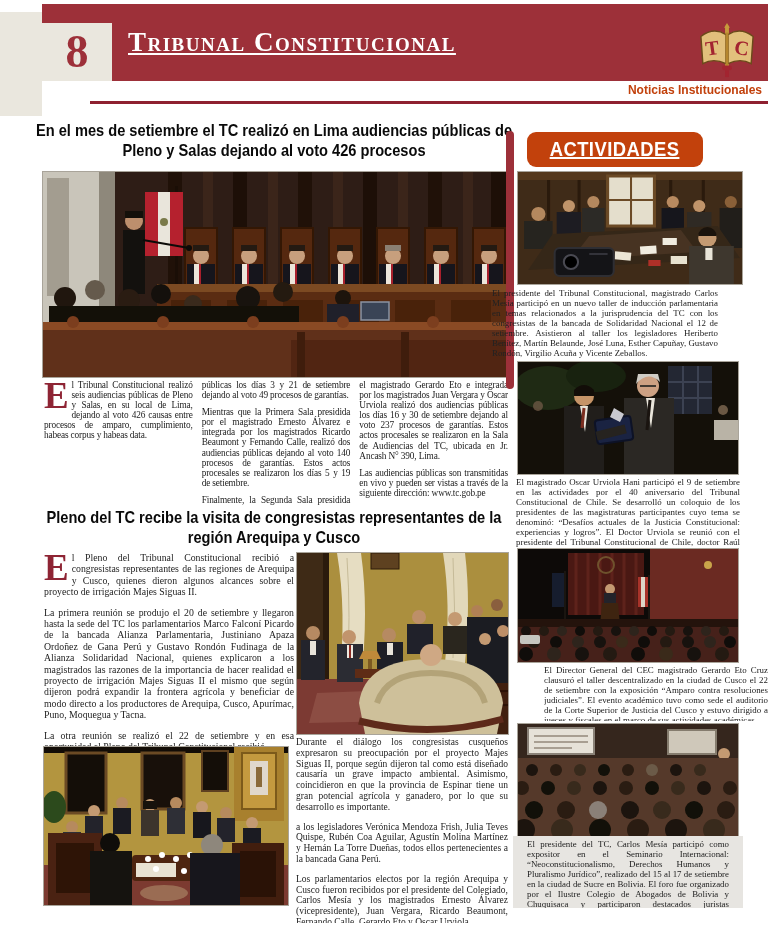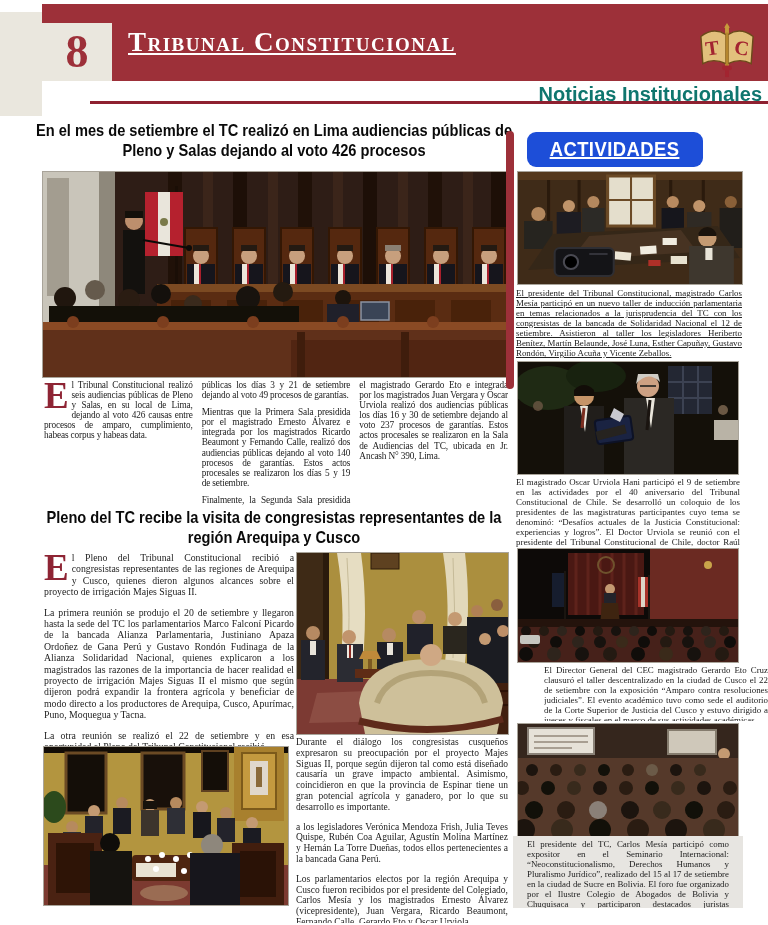--- a/index.html
+++ b/index.html
@@ -9,21 +9,21 @@
   
   .left-strip{left:0;top:12px;width:42px;height:104px;background:#eae7de;}
   .band{left:42px;top:4px;width:726px;height:77px;background:#9d3039;}
   .num-box{left:42px;top:23px;width:70px;height:58px;background:#eae7de;
            display:flex;align-items:center;justify-content:center;}
   .num-box span{font-size:46px;font-weight:bold;color:#9d3039;line-height:1;}
   .brand{left:128px;top:4px;height:77px;width:440px;display:flex;align-items:center;
          color:#fff;font-variant:small-caps;font-weight:bold;font-size:27px;letter-spacing:1.5px;text-decoration:underline;}
   .logo{left:698px;top:21px;width:58px;height:58px;}
   .section-label{right:6px;top:83px;font-family:"Liberation Sans",sans-serif;font-weight:bold;
-                 font-size:20px;color:#0f766e;}
+                 font-size:12px;color:#c2410c;}
   .rule{left:90px;top:101px;width:678px;height:3px;background:#8e2030;}
   
   .hl{left:-4px;width:556px;text-align:center;font-family:"Liberation Sans",sans-serif;
       font-weight:bold;color:#0a0a0a;font-size:17px;line-height:19.5px;}
   .hl .cond{display:block;transform:scaleX(0.86);}
   .hl .cond span{display:block;white-space:nowrap;}
   .hl1{top:121px;} .hl2{top:508px;}
   
   .photo{border:1px solid #a9a49a;background:#ddd;}
   .photo svg{display:block;width:100%;height:100%;}
@@ -38,26 +38,26 @@
   .body-text{font-size:9.8px;line-height:11.4px;text-align:justify;color:#1c1c1c;overflow:hidden;}
   .body-text p{margin:0 0 9px 0;}
   #a1cols{left:44px;top:380px;width:464px;height:128px;display:flex;gap:9px;
           font-size:9.3px;line-height:10.1px;letter-spacing:-0.15px;}
   #a1cols .col{flex:1;} #a1cols p{margin:0 0 7px 0;}
   #a2left{left:44px;top:552px;width:250px;height:212px;}
   #a2right{left:296px;top:737px;width:212px;height:186px;font-size:9.5px;line-height:10.8px;}
   .dropcap{float:left;font-size:37px;line-height:30px;font-weight:bold;color:#8e2434;margin:1px 3px 0 0;}
   
   .red-line{left:506px;top:131px;width:8px;height:258px;background:#9d3039;border-radius:4px;}
-  .activities{left:527px;top:132px;width:176px;height:35px;background:#1d4ed8;border-radius:9px;
+  .activities{left:527px;top:132px;width:176px;height:35px;background:#c2410c;border-radius:9px;
               display:flex;align-items:center;justify-content:center;}
   .activities span{color:#fff;font-family:"Liberation Sans",sans-serif;font-weight:bold;
                    font-size:20px;letter-spacing:0.5px;text-decoration:underline;transform:scaleX(0.92);}
   .caption{font-size:8.9px;line-height:10px;text-align:justify;color:#222;overflow:hidden;}
-  #cap1{left:516px;top:288px;width:226px;height:72px;text-decoration:underline;}
+  #cap1{left:492px;top:288px;width:226px;height:72px;}
   #cap2{left:516px;top:477px;width:224px;height:70px;}
   #cap3{left:544px;top:665px;width:224px;height:56px;}
   #cap4{left:513px;top:836px;width:230px;height:72px;background:#e7e5e1;padding:3px 14px;box-sizing:border-box;}
 </style>
 </head>
 <body>
 
 <div class="page">
 
   <div class="abs left-strip"></div>
@@ -194,20 +194,21 @@
     <div class="col">
       <p><span class="dropcap">E</span><span>l Tribunal Constitucional realizó seis audiencias públicas de Pleno y Salas, en su local de Lima, dejando al voto 426 causas entre procesos de amparo, cumplimiento, habeas corpus y habeas data.</span></p>
     </div>
     <div class="col">
       <p>públicas los días 3 y 21 de setiembre dejando al voto 49 procesos de garantías.</p>
       <p>Mientras que la Primera Sala presidida por el magistrado Ernesto Álvarez e integrada por los magistrados Ricardo Beaumont y Fernando Calle, realizó dos audiencias públicas dejando al voto 140 procesos de garantías. Estos actos procesales se realizaron los días 5 y 19 de setiembre.</p>
       <p>Finalmente, la Segunda Sala presidida por</p>
     </div>
     <div class="col">
       <p>el magistrado Gerardo Eto e integrada por los magistrados Juan Vergara y Oscar Urviola realizó dos audiencias públicas los días 16 y 30 de setiembre dejando al voto 237 procesos de garantías. Estos actos procesales se realizaron en la Sala de Audiencias del TC, ubicada en Jr. Ancash N° 390, Lima.</p>
+      <p>Las audiencias públicas son transmitidas en vivo y pueden ser vistas a través de la siguiente dirección: www.tc.gob.pe</p>
     </div>
   </div>
 
   <h2 class="abs hl hl2" style="margin:0;">
     <span class="cond">
       <span>Pleno del TC recibe la visita de congresistas representantes de la</span>
       <span>región Arequipa y Cusco</span>
     </span>
   </h2>
 

